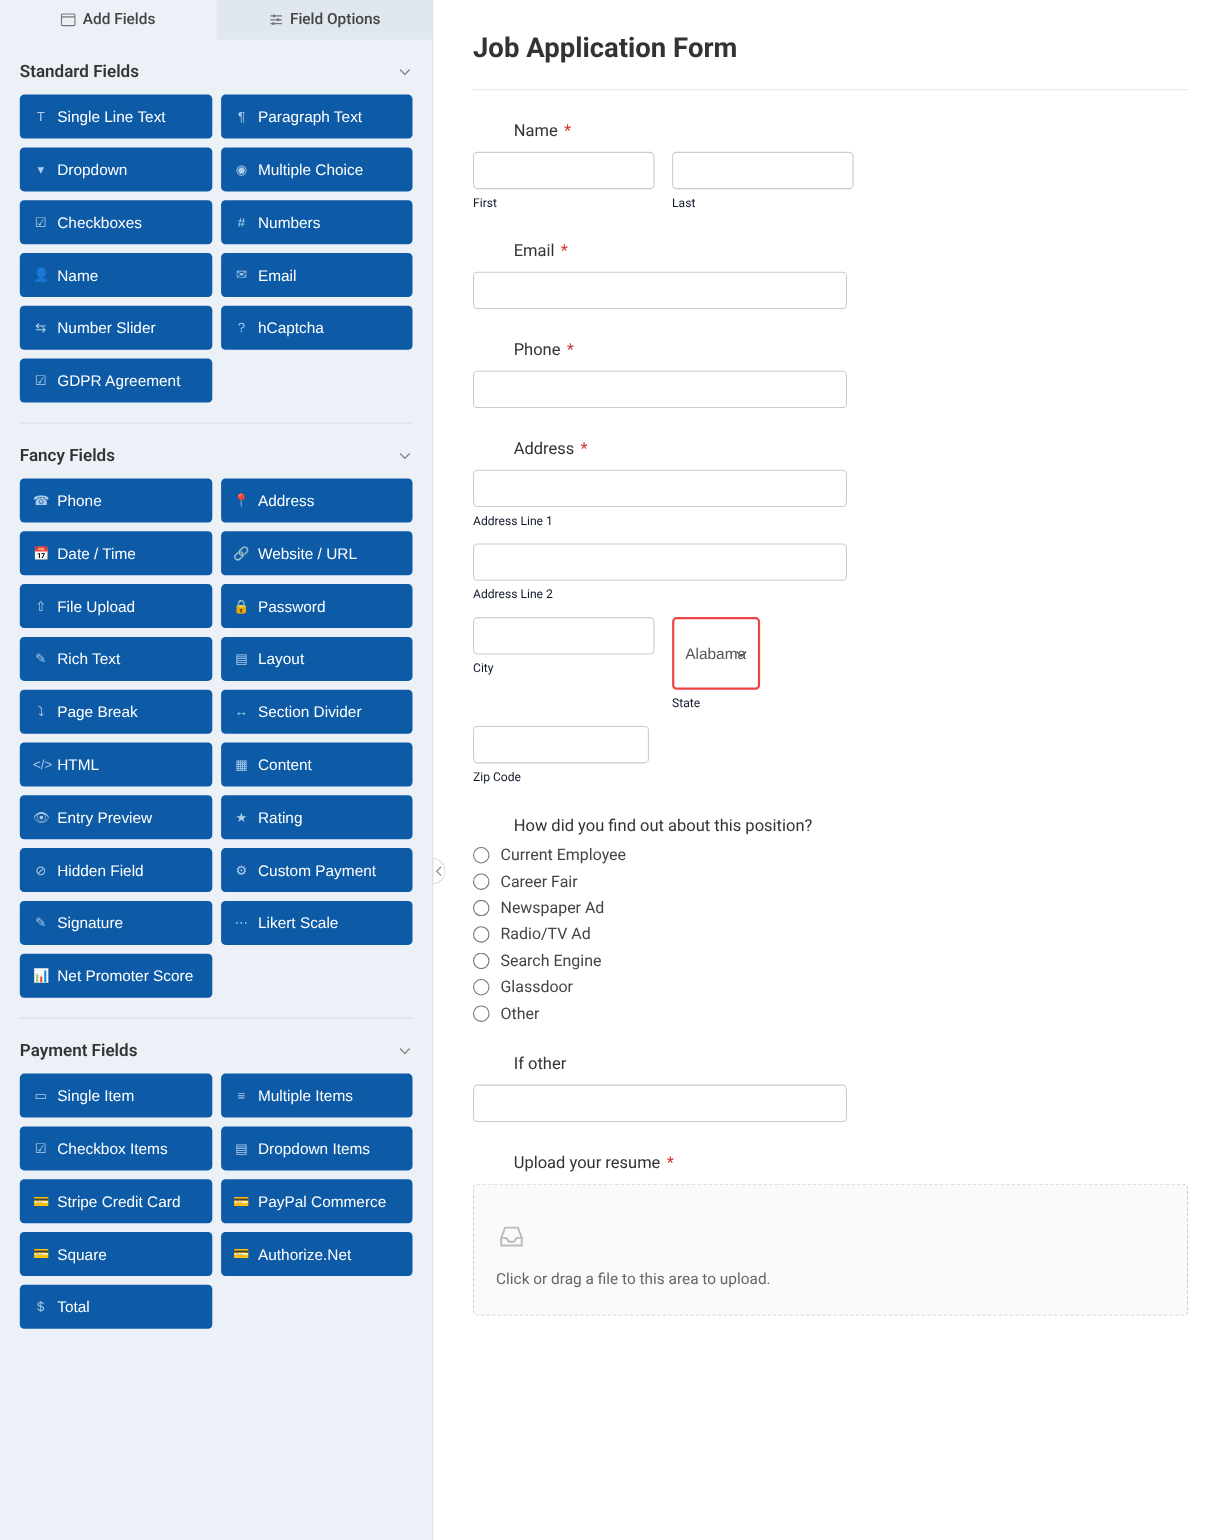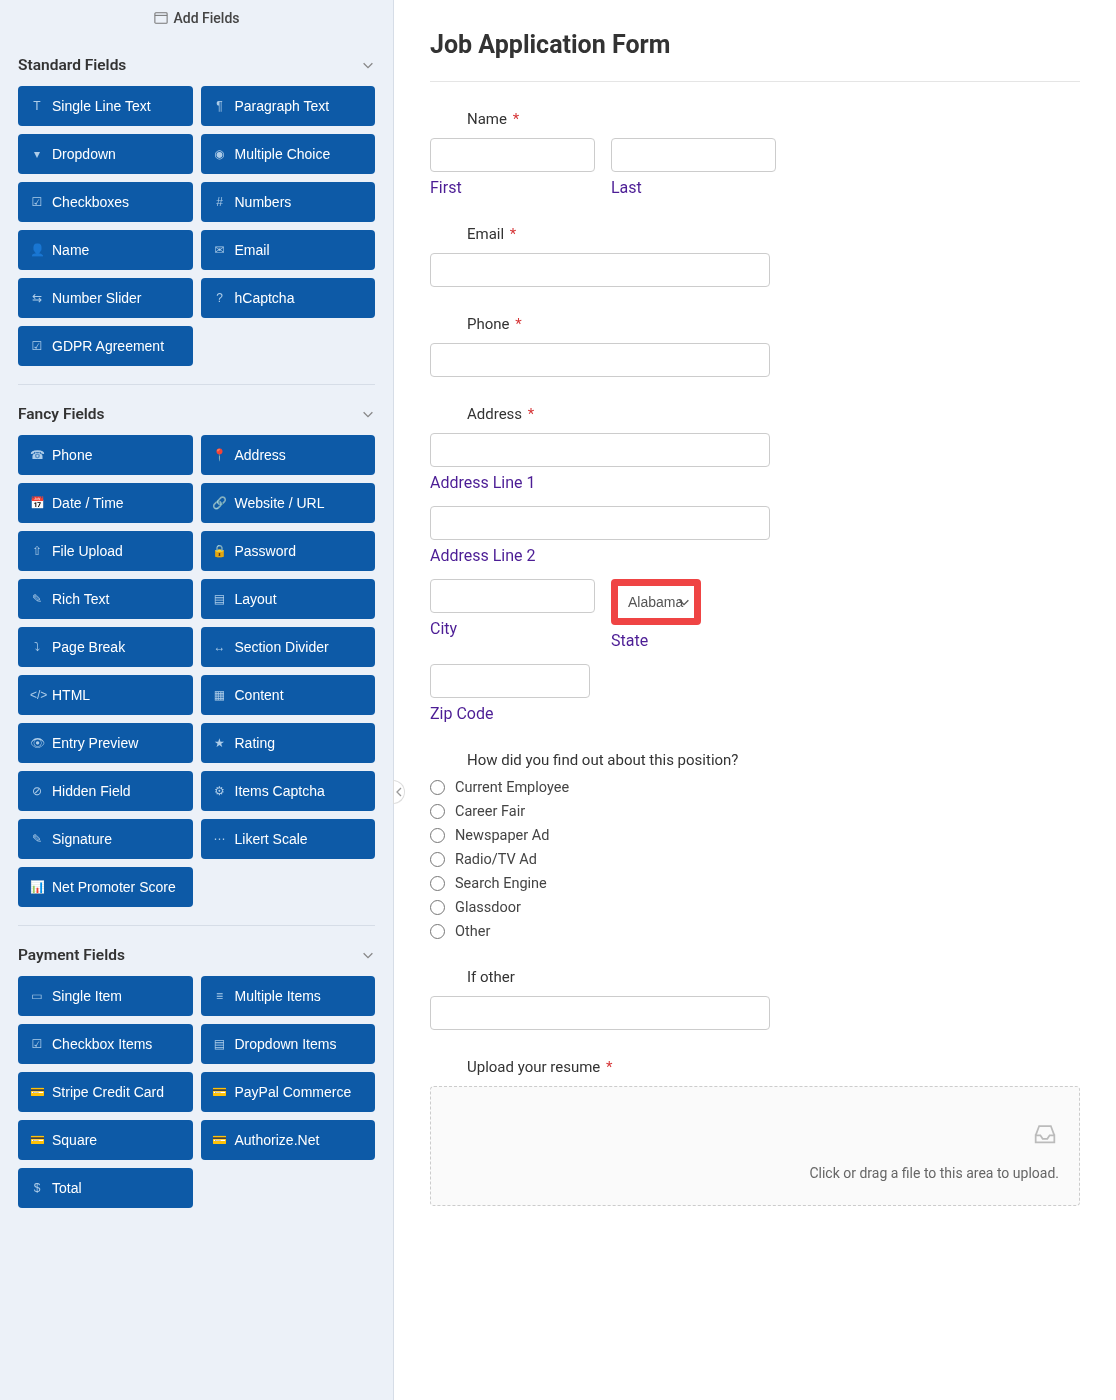--- a/index.html
+++ b/index.html
@@ -15,50 +15,61 @@
 .fields-grid { display: grid; grid-template-columns: 1fr 1fr; gap: 8px; padding-bottom: 18px; border-bottom: 1px solid #d6dde7; }
 .fields-grid.last { border-bottom: none; }
 .field-btn { background: #0d5aa7; color: #fff; border: none; border-radius: 4px; padding: 12px 12px; font-size: 14px; font-weight: 500; text-align: left; display: flex; align-items: center; gap: 8px; cursor: pointer; }
 .preview { flex: 1; background: #f5f5f5; padding: 0; position: relative; }
 .preview-inner { background: #fff; margin: 0; padding: 30px 36px; min-height: 100%; }
 .form-title { font-size: 25px; font-weight: 700; color: #333; padding-bottom: 22px; border-bottom: 1px solid #e5e5e5; margin-bottom: 28px; }
 .form-field { margin-bottom: 28px; }
 .field-label { font-size: 15px; font-weight: 400; color: #333; display: block; margin-bottom: 10px; margin-left: 37px; }
 .req { color: #d63638; margin-left: 2px; }
 .input { width: 100%; padding: 8px 10px; border: 1px solid #ccc; border-radius: 4px; font-size: 14px; background: #fff; }
-.sublabel { font-size: 16px; color: #4c1d95; margin-top: 6px; display: block; }
+.sublabel { font-size: 11px; color: #0f172a; margin-top: 6px; display: block; }
 .name-row, .city-state-row { display: flex; gap: 16px; }
 .name-row > div { flex: 1; max-width: 165px; }
 .addr-full { max-width: 340px; margin-bottom: 14px; }
 .city-state-row > div { max-width: 165px; }
 .zip-wrap { max-width: 160px; margin-top: 14px; }
-.select { width: 100%; padding: 8px 10px; border: 7px solid #ef4444; border-radius: 4px; font-size: 14px; background: #fff; appearance: none; position: relative; color: #555; }
+.select { width: 100%; padding: 23px 10px; border: 2px solid #ef4444; border-radius: 4px; font-size: 14px; background: #fff; appearance: none; position: relative; color: #555; }
 .select-wrap { position: relative; }
 .select-wrap svg { position: absolute; right: 10px; top: 50%; transform: translateY(-50%); width: 14px; height: 14px; fill: #555; pointer-events: none; }
 .radio-list { display: flex; flex-direction: column; gap: 7px; margin-top: 10px; }
 .radio-item { display: flex; align-items: center; gap: 10px; font-size: 14.5px; color: #444; }
 .radio-item input { width: 15px; height: 15px; }
-.upload-zone { border: 1px dashed #ccc; border-radius: 4px; padding: 32px 20px 24px; text-align: right; background: #fafafa; }
+.upload-zone { border: 1px dashed #ccc; border-radius: 4px; padding: 32px 20px 24px; text-align: left; background: #fafafa; }
 .upload-zone svg { width: 28px; height: 28px; fill: #bbb; margin-bottom: 14px; }
 .upload-text { font-size: 14px; color: #666; }
 .collapse-handle { position: absolute; left: -1px; top: 780px; width: 12px; height: 24px; background: #fff; border: 1px solid #ddd; border-radius: 0 12px 12px 0; display: flex; align-items: center; justify-content: center; }
 .mw-340 { max-width: 340px; }
 </style>
 </head>
 <body>
 
 <div class="sidebar">
   <div class="tabs">
     <div class="tab">
       <svg viewBox="0 0 16 16">
           <rect x="1" y="2" width="14" height="12" rx="1" fill="none" stroke="#777" stroke-width="1.2"></rect>
           <line x1="1" y1="5" x2="15" y2="5" stroke="#777" stroke-width="1.2"></line>
         </svg>
       <span>Add Fields</span>
     </div>
+    <div class="tab inactive">
+      <svg viewBox="0 0 16 16">
+          <line x1="2" y1="4" x2="14" y2="4" stroke="#777" stroke-width="1.3"></line>
+          <circle cx="6" cy="4" r="1.5" fill="#777"></circle>
+          <line x1="2" y1="8" x2="14" y2="8" stroke="#777" stroke-width="1.3"></line>
+          <circle cx="10" cy="8" r="1.5" fill="#777"></circle>
+          <line x1="2" y1="12" x2="14" y2="12" stroke="#777" stroke-width="1.3"></line>
+          <circle cx="5" cy="12" r="1.5" fill="#777"></circle>
+        </svg>
+      <span>Field Options</span>
+    </div>
   </div>
 
   <div class="section">
     <div class="section-header">
       <span>Standard Fields</span>
       <svg viewBox="0 0 16 16">
           <path d="M3 6l5 5 5-5" fill="none" stroke="#888" stroke-width="1.5"></path>
         </svg>
     </div>
     <div class="fields-grid" id="grid-standard">
@@ -172,21 +183,21 @@
         <button class="field-btn">
           <span style="width: 14px; text-align: center; color: rgb(174, 205, 233); font-size: 12px;">★</span>
           <span>Rating</span>
         </button>
         <button class="field-btn">
           <span style="width: 14px; text-align: center; color: rgb(174, 205, 233); font-size: 12px;">⊘</span>
           <span>Hidden Field</span>
         </button>
         <button class="field-btn">
           <span style="width: 14px; text-align: center; color: rgb(174, 205, 233); font-size: 12px;">⚙</span>
-          <span>Items Captcha</span>
+          <span>Custom Payment</span>
         </button>
         <button class="field-btn">
           <span style="width: 14px; text-align: center; color: rgb(174, 205, 233); font-size: 12px;">✎</span>
           <span>Signature</span>
         </button>
         <button class="field-btn">
           <span style="width: 14px; text-align: center; color: rgb(174, 205, 233); font-size: 12px;">⋯</span>
           <span>Likert Scale</span>
         </button>
         <button class="field-btn">

